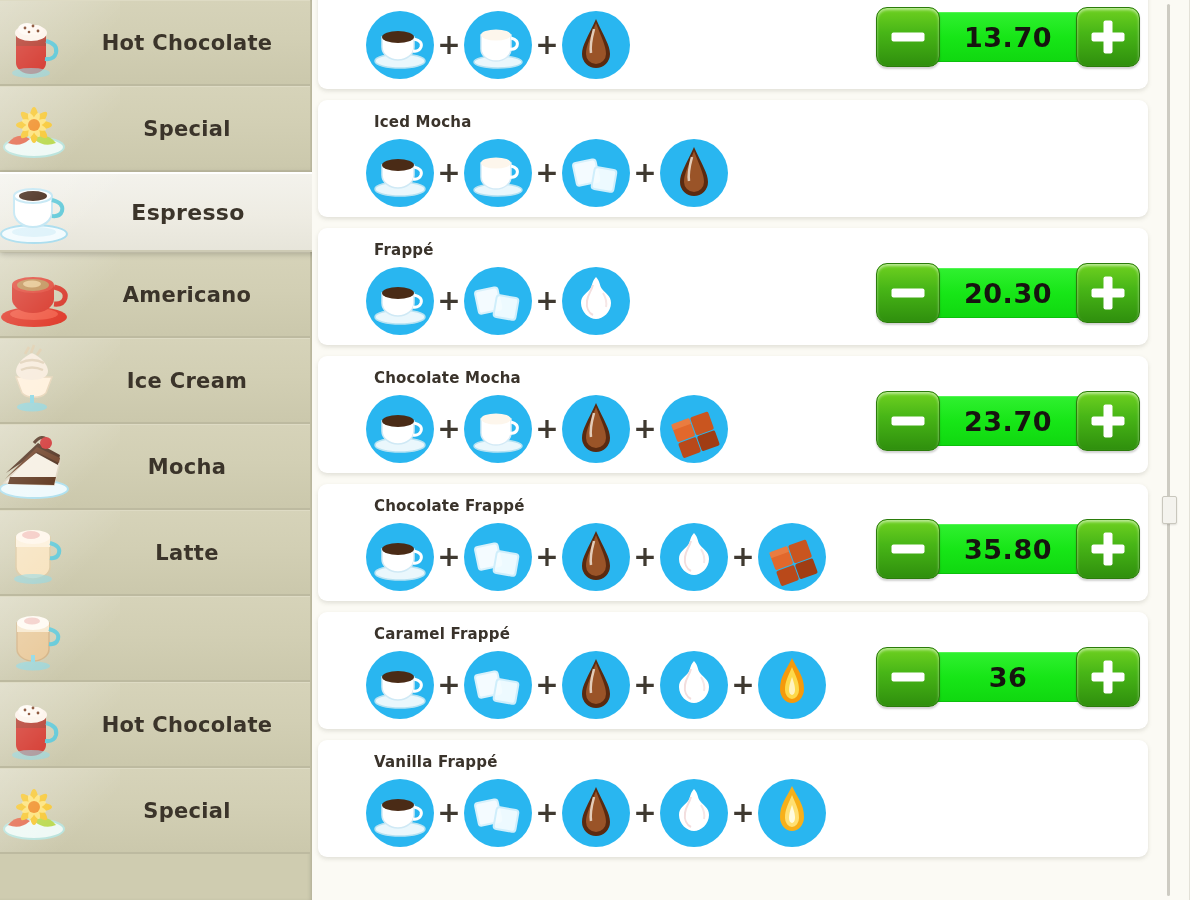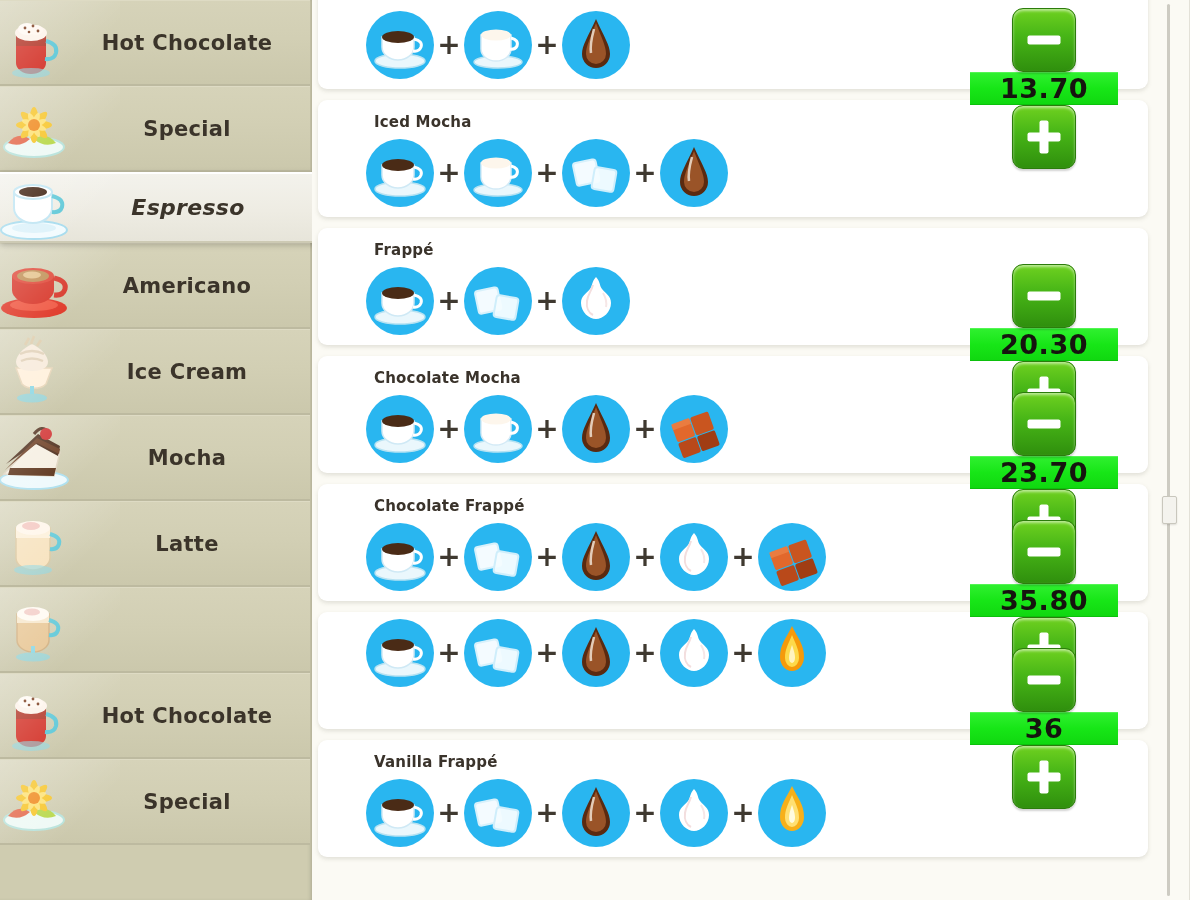--- a/index.html
+++ b/index.html
@@ -34,26 +34,25 @@
     align-items: center;
     box-sizing: border-box;
     background: linear-gradient(to bottom, #d6d3b9 0%, #d2cfb4 45%, #cbc8ac 100%);
     border-bottom: 2px solid #bdbaa0;
     border-top: 1px solid #dedbc4;
     width: 310px;
   }
   .side-row.selected {
     background: linear-gradient(to bottom, #f3f2ec 0%, #eeece3 55%, #e7e5da 100%);
     width: 322px;
-    height: 71px;
+    height: 80px;
     z-index: 5;
     border-bottom: 2px solid #cdcab4;
     border-top: 2px solid #ffffff;
     box-shadow: 0 2px 6px rgba(0,0,0,0.22);
-    font-style: italic;
   }
   .side-row::after {
     content: "";
     position: absolute;
     left: 0; top: 0;
     width: 120px; height: 100%;
     background: linear-gradient(135deg, rgba(255,255,255,0.30), rgba(255,255,255,0) 70%);
     pointer-events: none;
   }
   .side-icon {
@@ -127,26 +126,25 @@
     text-align: center;
     font-size: 28px;
     font-weight: bold;
     color: #3f3930;
     line-height: 72px;
   }
 
   
   .price-box {
     position: absolute;
-    right: 36px;
+    right: 8px;
     top: 36px;
     display: flex;
     align-items: center;
     height: 58px;
-    flex-direction: column;
   }
   .step-btn {
     width: 62px; height: 58px;
     border-radius: 11px;
     background: linear-gradient(to bottom, #6fd120 0%, #48b617 42%, #2f8f0d 100%);
     border: 1px solid #2b7c0b;
     box-shadow: inset 0 2px 3px rgba(255,255,255,0.55), 0 2px 2px rgba(0,0,0,0.18);
     position: relative;
     flex: 0 0 62px;
     z-index: 2;
@@ -653,20 +651,21 @@
               <span class="bar-h"></span>
             </div>
             <div class="price-field">35.80</div>
             <div class="step-btn">
               <span class="bar-h"></span>
               <span class="bar-v"></span>
             </div>
           </div>
         </div>
         <div class="drink-card">
+          <div class="drink-name">Caramel Frappé</div>
           <div class="ingredients">
             <div class="ing">
               <svg viewBox="0 0 72 72">
                 <circle cx="36" cy="36" r="34" fill="#29b6f0"></circle>
                 <ellipse cx="36" cy="52" rx="25" ry="7" fill="#eaf7fc" stroke="#b6e2f2" stroke-width="1.5"></ellipse>
                 <path d="M18 28 h32 v10 a16 13 0 0 1 -32 0 z" fill="#ffffff" stroke="#cfe9f5" stroke-width="1.5"></path>
                 <ellipse cx="34" cy="28" rx="16" ry="6" fill="#4a2b16"></ellipse>
                 <path d="M50 30 q9 2 7 8 q-2 5 -8 4" fill="none" stroke="#ffffff" stroke-width="3"></path>
               </svg>
             </div>

